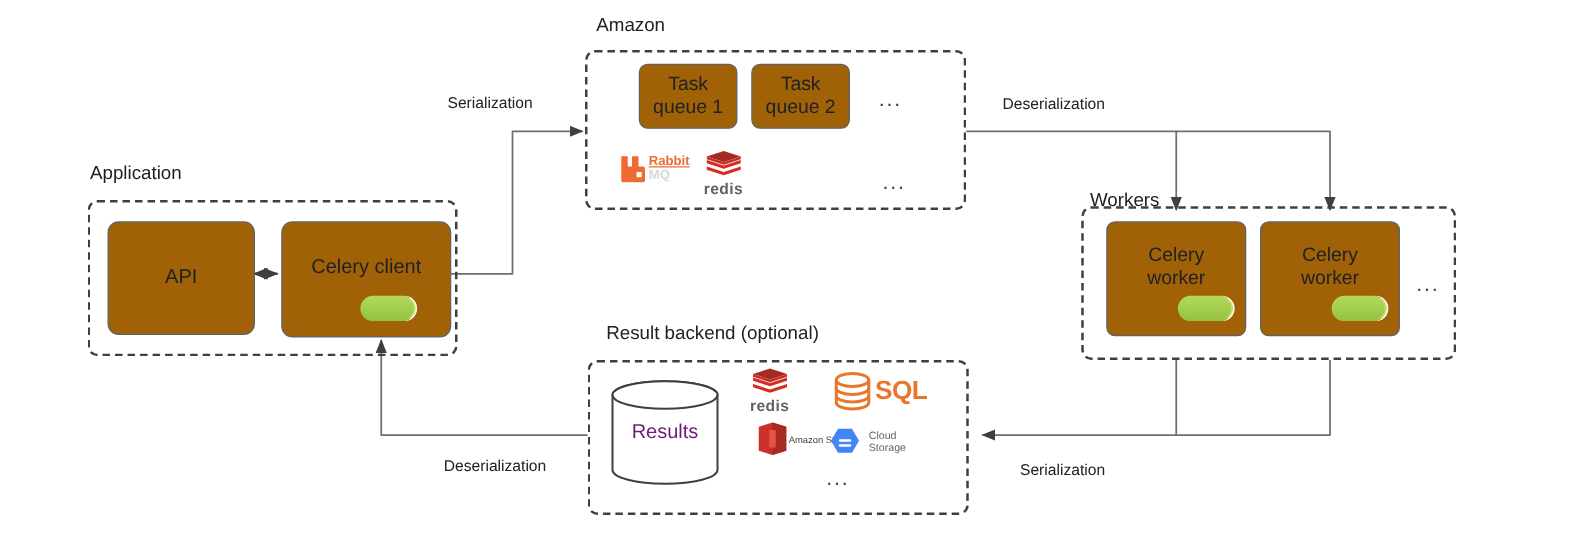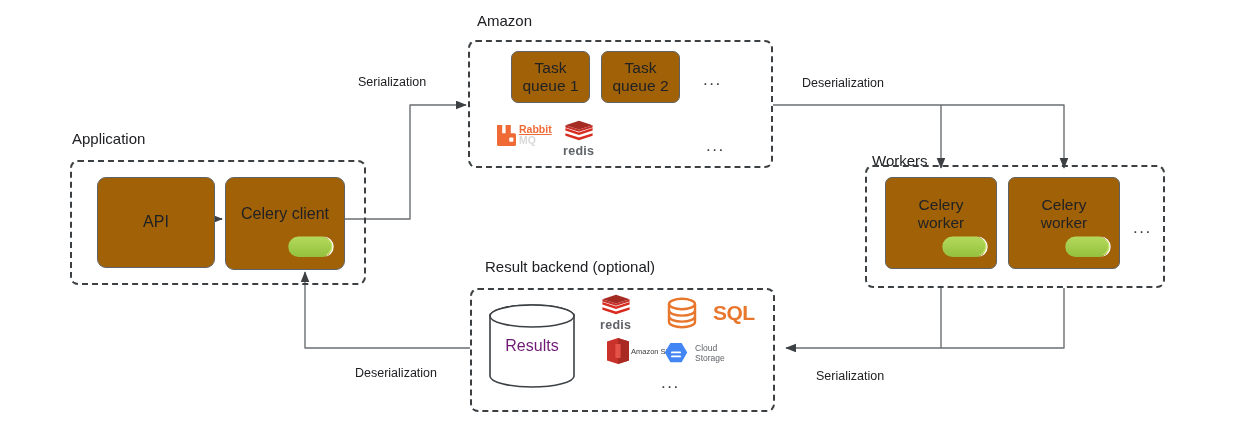--- a/index.html
+++ b/index.html
@@ -118,21 +118,21 @@
     margin-left: 3px;
     line-height: 1.05;
   }
   .sqs-text .l1 { font-size: 10.5px; font-weight: bold; color: #232f3e; }
   .sqs-text .l2 { font-size: 8.5px; font-weight: bold; color: #232f3e; }
 
   .sql-text {
     font-size: 21px;
     font-weight: bold;
     color: #e8762c;
-    margin-left: 16px;
+    margin-left: 3px;
     letter-spacing: -.5px;
   }
   .s3-wrap { align-items: center; }
   .s3-text {
     font-size: 7.5px;
     color: #3c4043;
     margin-top: 1px;
   }
   .gcs-text {
     font-size: 8.5px;
@@ -172,25 +172,25 @@
       <path d="M1064,288 L1064,348 L786,348" fill="none" stroke="#6b6f73" stroke-width="1.4" stroke-linejoin="round" marker-end="url(#ar)"></path>
       <path d="M941,288 L941,348" fill="none" stroke="#6b6f73" stroke-width="1.4" stroke-linejoin="round"></path>
     </g>
 
     <path d="M470,348 L305,348 L305,272" fill="none" stroke="#6b6f73" stroke-width="1.4" stroke-linejoin="round" marker-end="url(#ar)"></path>
   </svg>
 
   <div class="group-label" style="left:72px; top:131px;">Application</div>
   <div class="group" style="left:70px; top:160px; width:296px; height:125px;"></div>
 
-  <div class="node" style="left:97px; top:177px; width:118px; height:91px;">
+  <div class="node" style="left:86px; top:177px; width:118px; height:91px;">
     <span class="node-label">API</span>
   </div>
 
-  <div class="node" style="left:225px; top:177px; width:120px; height:93px;">
+  <div class="node" style="left:225px; top:177px; width:136px; height:93px;">
     <span class="node-label" style="transform:translateY(-9px);">Celery client</span>
     <span class="celery-logo" style="left:62px; top:58px;">
       <svg viewBox="0 0 46 21" width="46" height="21" xmlns="http://www.w3.org/2000/svg">
         <defs>
           <linearGradient id="celgA" x1="0" y1="0" x2="0" y2="1">
             <stop offset="0" stop-color="#b4d95c"></stop>
             <stop offset="1" stop-color="#93c13e"></stop>
           </linearGradient>
         </defs>
         <path d="M10.5,0.6 H35 a10.4,10.4 0 0 1 0,20.4 H10.5 a10.2,10.2 0 0 1 0,-20.4 z" fill="url(#celgA)"></path>

